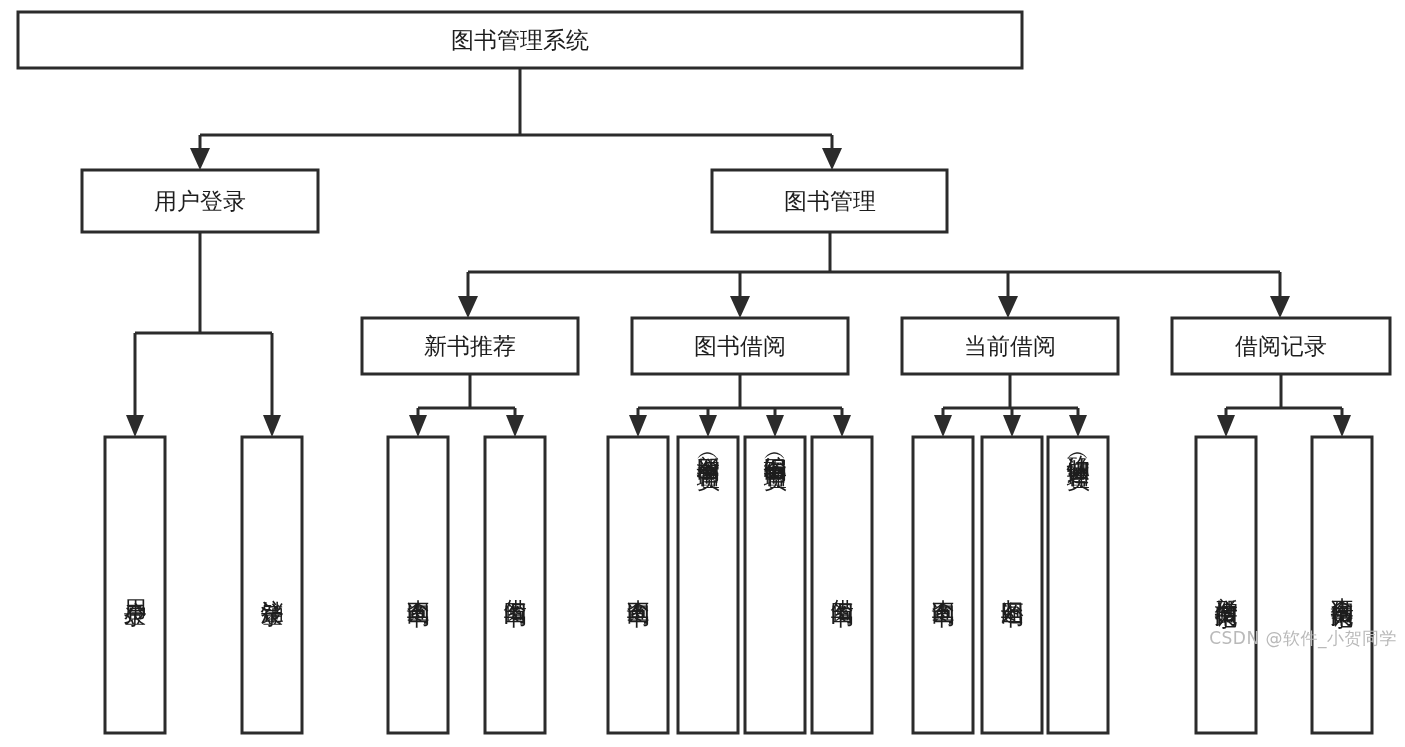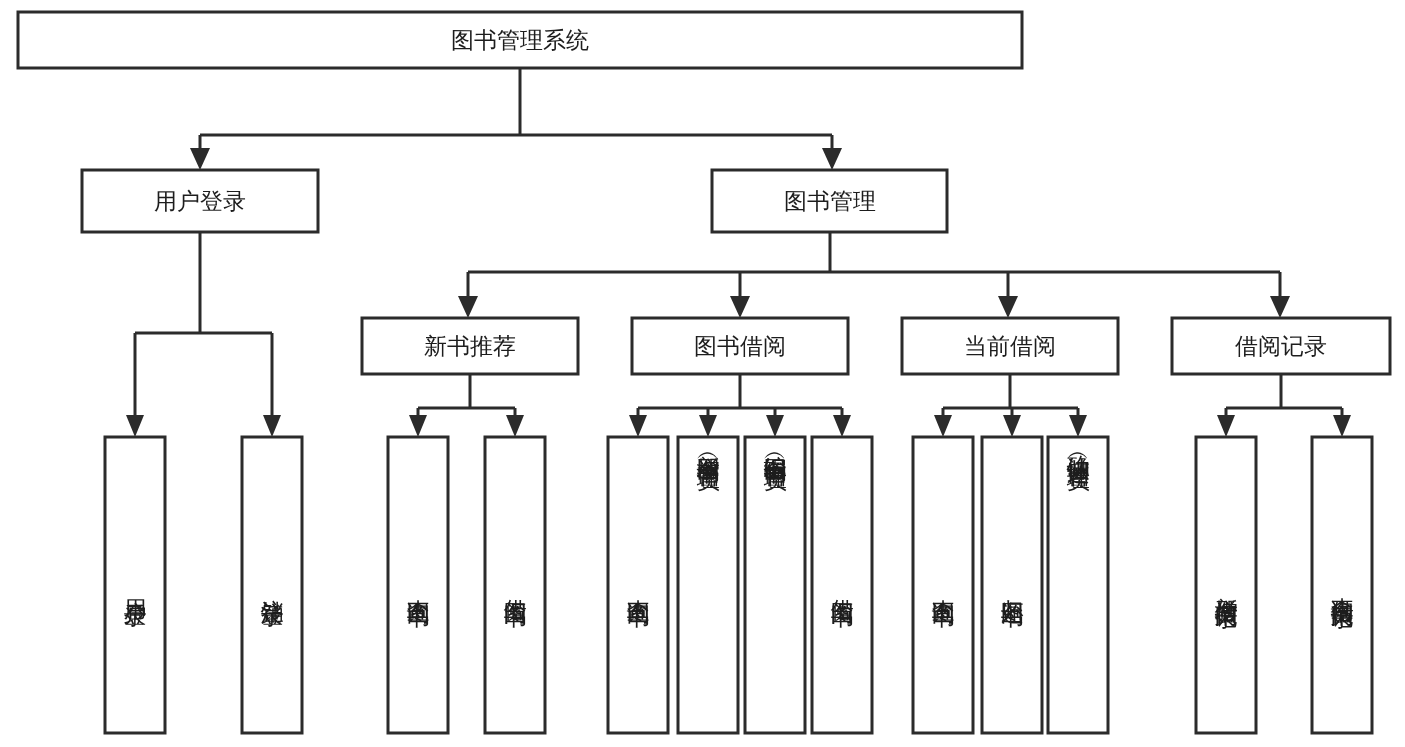--- a/index.html
+++ b/index.html
@@ -230,14 +230,15 @@
   <div class="vlabel-wrap" style="left:1048px; top:437px; width:60px; height:296px; align-items:flex-start;">
     <span class="vlabel">确认归还（管理员）</span>
   </div>
   <div class="vlabel-wrap" style="left:1196px; top:437px; width:60px; height:296px;">
     <span class="vlabel">新增借阅记录</span>
   </div>
   <div class="vlabel-wrap" style="left:1312px; top:437px; width:60px; height:296px;">
     <span class="vlabel">查询借阅记录</span>
   </div>
 
+  <div id="watermark">CSDN @软件_小贺同学</div>
 
 </div>
 
 </body></html>

